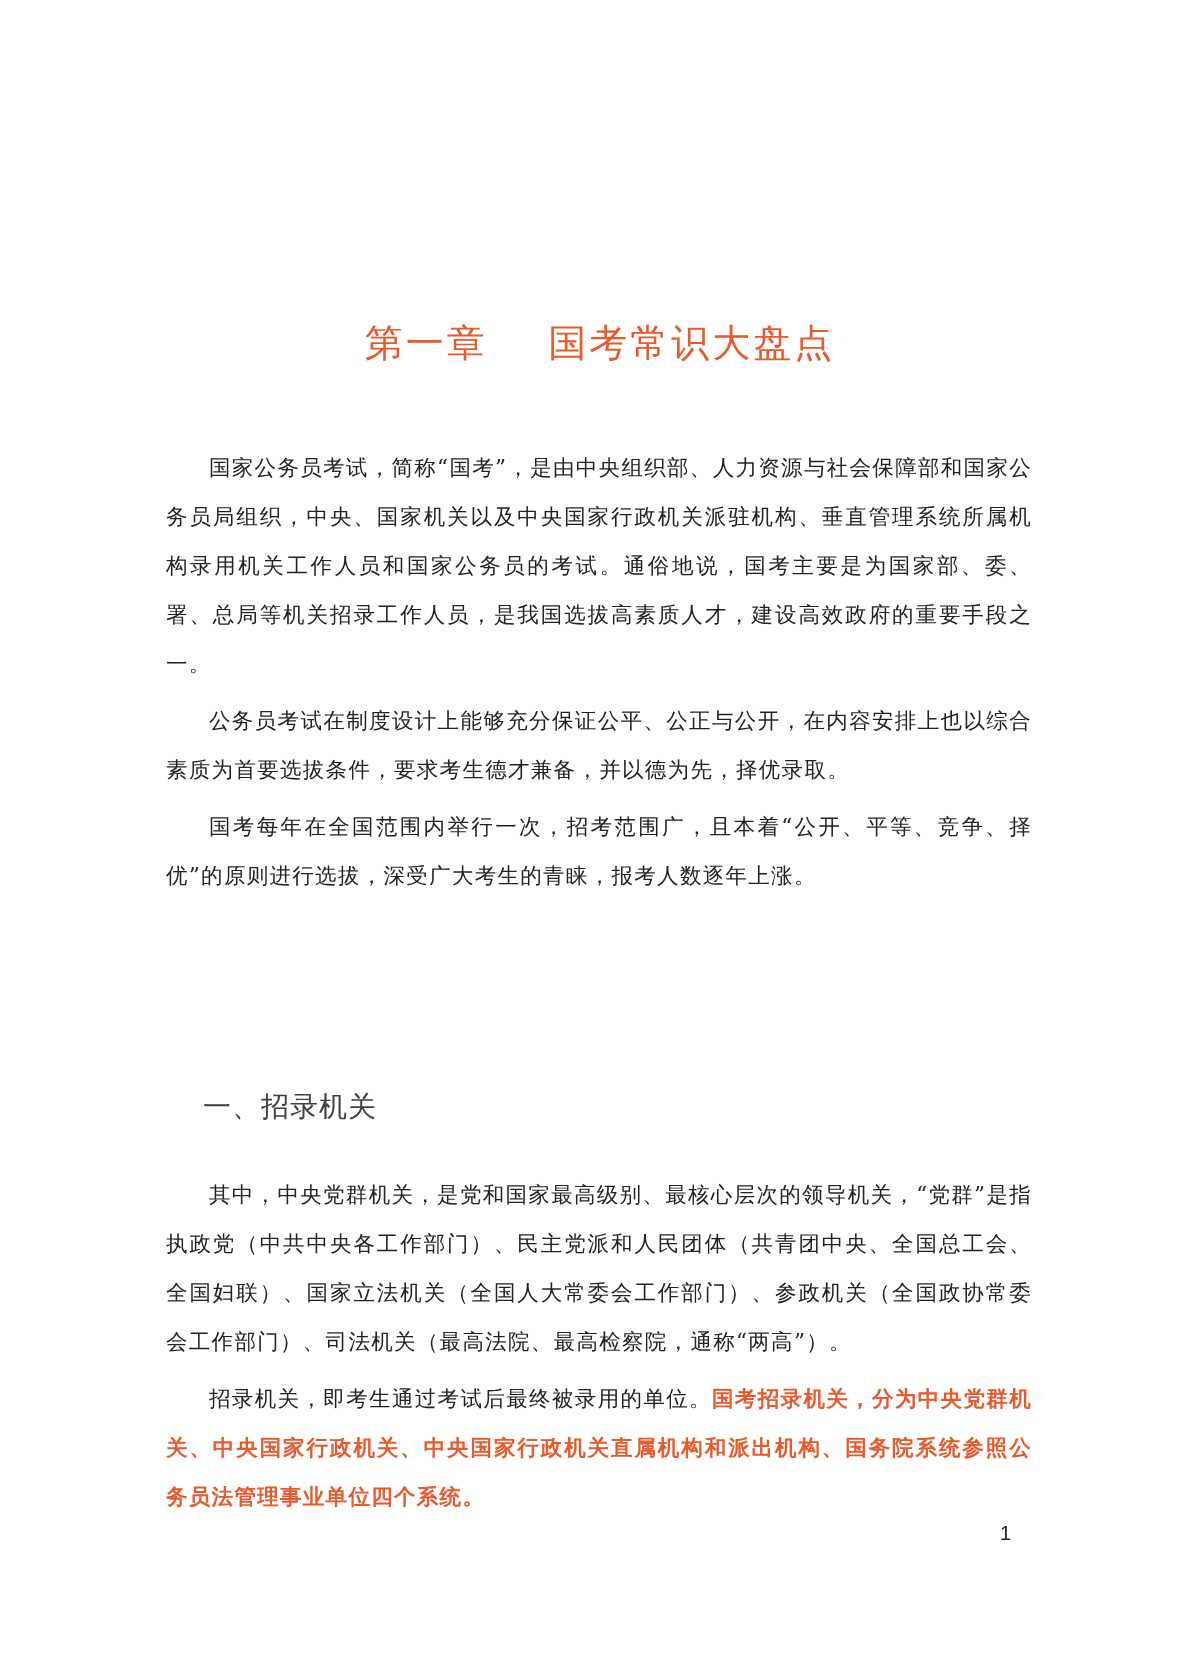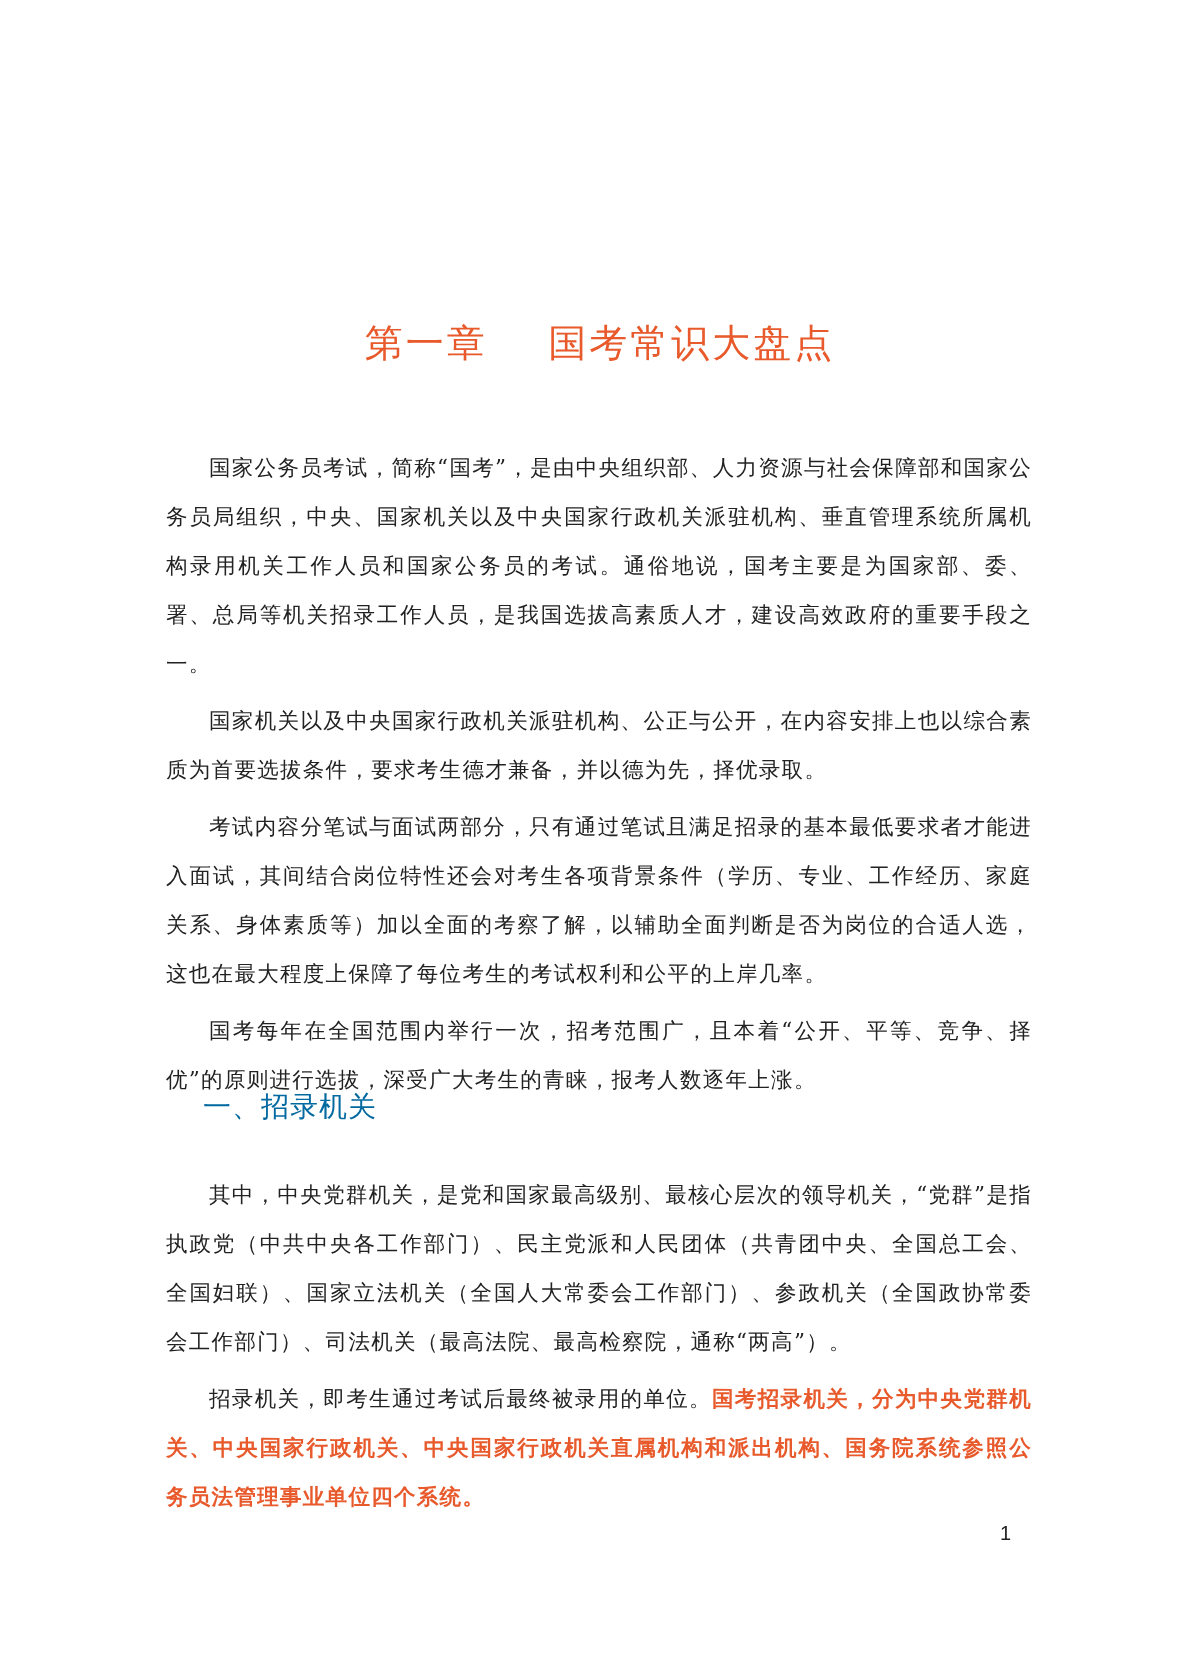--- a/index.html
+++ b/index.html
@@ -48,21 +48,21 @@
     .para {
       margin: 8px;
       text-indent: 2em;
     }
     .section-heading {
       position: absolute;
       left: 203px;
       top: 1087px;
       font-family: "DejaVu Sans", "Liberation Sans", sans-serif;
       font-size: 28px;
-      color: #0369a1;
+      color: #404040;
       letter-spacing: 1px;
       line-height: 40px;
     }
     .emph {
       color: #e8592b;
       font-weight: bold;
     }
     .page-number {
       position: absolute;
       left: 1000px;
@@ -74,22 +74,21 @@
   </style>
 </head>
 <body>
 
 <div class="page">
 
   <div class="chapter-title">第一章    国考常识大盘点</div>
 
   <div class="body-text" style="top: 435px;">
     <p class="para">国家公务员考试，简称“国考”，是由中央组织部、人力资源与社会保障部和国家公务员局组织，中央、国家机关以及中央国家行政机关派驻机构、垂直管理系统所属机构录用机关工作人员和国家公务员的考试。通俗地说，国考主要是为国家部、委、署、总局等机关招录工作人员，是我国选拔高素质人才，建设高效政府的重要手段之一。</p>
-    <p class="para">国家机关以及中央国家行政机关派驻机构、公正与公开，在内容安排上也以综合素质为首要选拔条件，要求考生德才兼备，并以德为先，择优录取。</p>
-    <p class="para">考试内容分笔试与面试两部分，只有通过笔试且满足招录的基本最低要求者才能进入面试，其间结合岗位特性还会对考生各项背景条件（学历、专业、工作经历、家庭关系、身体素质等）加以全面的考察了解，以辅助全面判断是否为岗位的合适人选，这也在最大程度上保障了每位考生的考试权利和公平的上岸几率。</p>
+    <p class="para">公务员考试在制度设计上能够充分保证公平、公正与公开，在内容安排上也以综合素质为首要选拔条件，要求考生德才兼备，并以德为先，择优录取。</p>
     <p class="para">国考每年在全国范围内举行一次，招考范围广，且本着“公开、平等、竞争、择优”的原则进行选拔，深受广大考生的青睐，报考人数逐年上涨。</p>
   </div>
 
   <div class="section-heading">一、招录机关</div>
 
   <div class="body-text" style="top: 1162px;">
     <p class="para">其中，中央党群机关，是党和国家最高级别、最核心层次的领导机关，“党群”是指执政党（中共中央各工作部门）、民主党派和人民团体（共青团中央、全国总工会、全国妇联）、国家立法机关（全国人大常委会工作部门）、参政机关（全国政协常委会工作部门）、司法机关（最高法院、最高检察院，通称“两高”）。</p>
     <p class="para"><span>招录机关，即考生通过考试后最终被录用的单位。</span><span class="emph">国考招录机关，分为中央党群机关、中央国家行政机关、中央国家行政机关直属机构和派出机构、国务院系统参照公务员法管理事业单位四个系统。</span></p>
   </div>
 

